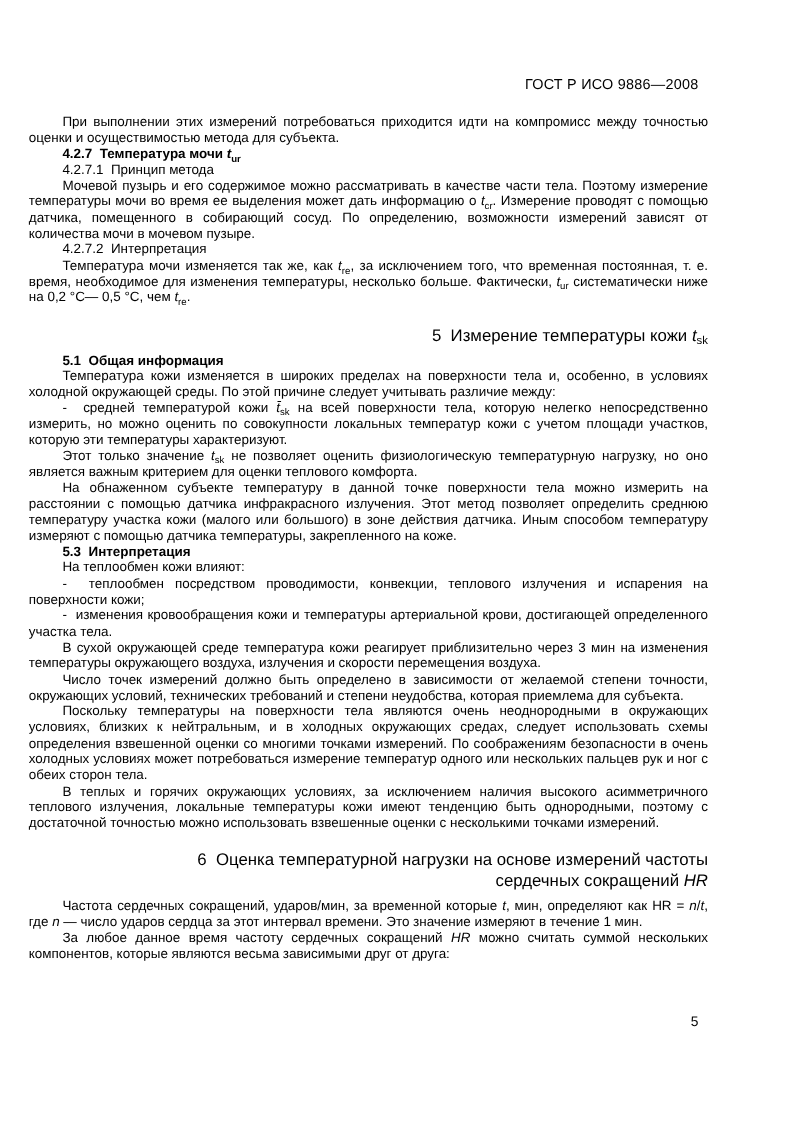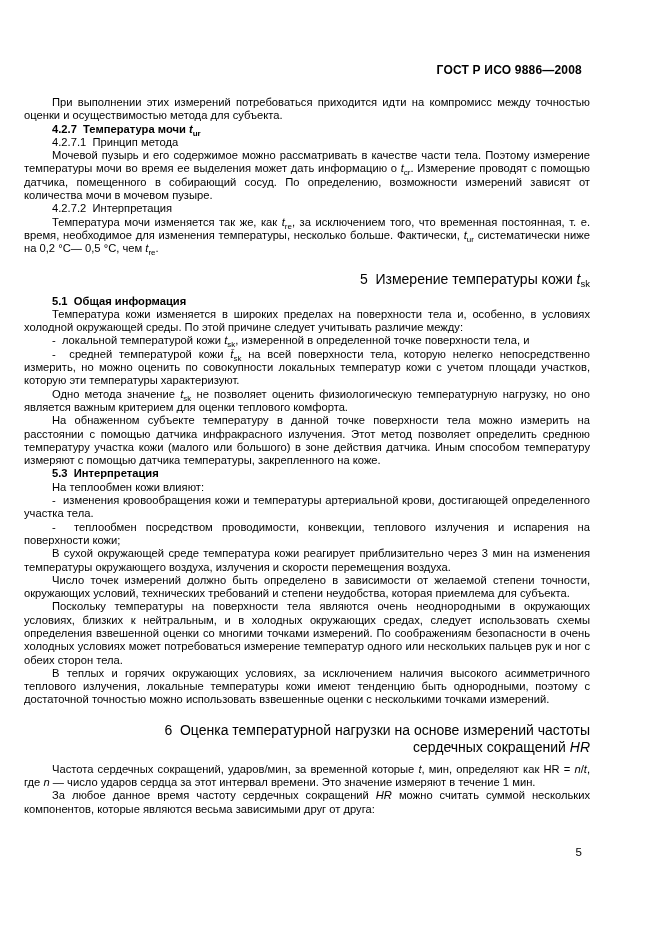--- a/index.html
+++ b/index.html
@@ -10,21 +10,21 @@
     background: #ffffff;
     color: #000000;
     font-family: "Liberation Sans", sans-serif;
     overflow: hidden;
   }
   .doc-header {
     position: absolute;
     top: 63px;
     right: 79px;
     font-size: 12px;
-    font-weight: bold;
+    font-weight: normal;
     letter-spacing: 0.2px;
     white-space: nowrap;
   }
   .content {
     position: absolute;
     left: 24px;
     top: 96px;
     width: 566px;
     font-size: 11.2px;
     line-height: 13.3px;
@@ -68,28 +68,27 @@
   <div class="content">
       <div class="block-p"><span>При выполнении этих измерений потребоваться приходится идти на компромисс между точностью оценки и осуществимостью метода для субъекта.</span></div>
       <div class="block-h4"><span>4.2.7&nbsp; Температура мочи </span><span class="run-i">t</span><span class="run-sub">ur</span></div>
       <div class="block-p"><span>4.2.7.1&nbsp; Принцип метода</span></div>
       <div class="block-p"><span>Мочевой пузырь и его содержимое можно рассматривать в качестве части тела. Поэтому измерение температуры мочи во время ее выделения может дать информацию о </span><span class="run-i">t</span><span class="run-sub">cr</span><span>. Измерение проводят с помощью датчика, помещенного в собирающий сосуд. По определению, возможности измерений зависят от количества мочи в мочевом пузыре.</span></div>
       <div class="block-p"><span>4.2.7.2&nbsp; Интерпретация</span></div>
       <div class="block-p"><span>Температура мочи изменяется так же, как </span><span class="run-i">t</span><span class="run-sub">re</span><span>, за исключением того, что временная постоянная, т. е. время, необходимое для изменения температуры, несколько больше. Фактически, </span><span class="run-i">t</span><span class="run-sub">ur</span><span> систематически ниже на 0,2 °С— 0,5 °С, чем </span><span class="run-i">t</span><span class="run-sub">re</span><span>.</span></div>
       <div class="block-h2"><span>5&nbsp; Измерение температуры кожи </span><span class="run-i">t</span><span class="run-sub">sk</span></div>
       <div class="block-h4"><span>5.1&nbsp; Общая информация</span></div>
       <div class="block-p"><span>Температура кожи изменяется в широких пределах на поверхности тела и, особенно, в условиях холодной окружающей среды. По этой причине следует учитывать различие между:</span></div>
-      <div class="block-p"><span>-&nbsp; локальной температурой кожи </span><span class="run-i">t</span><span class="run-sub">sk</span><span>, измеренной в определенной точке поверхности тела, и</span></div>
       <div class="block-p"><span>-&nbsp; средней температурой кожи </span><span class="run-i">t̄</span><span class="run-sub">sk</span><span> на всей поверхности тела, которую нелегко непосредственно измерить, но можно оценить по совокупности локальных температур кожи с учетом площади участков, которую эти температуры характеризуют.</span></div>
-      <div class="block-p"><span>Одно метода значение </span><span class="run-i">t</span><span class="run-sub">sk</span><span> не позволяет оценить физиологическую температурную нагрузку, но оно является важным критерием для оценки теплового комфорта.</span></div>
+      <div class="block-p"><span>Этот только значение </span><span class="run-i">t</span><span class="run-sub">sk</span><span> не позволяет оценить физиологическую температурную нагрузку, но оно является важным критерием для оценки теплового комфорта.</span></div>
       <div class="block-p"><span>На обнаженном субъекте температуру в данной точке поверхности тела можно измерить на расстоянии с помощью датчика инфракрасного излучения. Этот метод позволяет определить среднюю температуру участка кожи (малого или большого) в зоне действия датчика. Иным способом температуру измеряют с помощью датчика температуры, закрепленного на коже.</span></div>
       <div class="block-h4"><span>5.3&nbsp; Интерпретация</span></div>
       <div class="block-p"><span>На теплообмен кожи влияют:</span></div>
+      <div class="block-p"><span>-&nbsp; теплообмен посредством проводимости, конвекции, теплового излучения и испарения на поверхности кожи;</span></div>
       <div class="block-p"><span>-&nbsp; изменения кровообращения кожи и температуры артериальной крови, достигающей определенного участка тела.</span></div>
-      <div class="block-p"><span>-&nbsp; теплообмен посредством проводимости, конвекции, теплового излучения и испарения на поверхности кожи;</span></div>
       <div class="block-p"><span>В сухой окружающей среде температура кожи реагирует приблизительно через 3 мин на изменения температуры окружающего воздуха, излучения и скорости перемещения воздуха.</span></div>
       <div class="block-p"><span>Число точек измерений должно быть определено в зависимости от желаемой степени точности, окружающих условий, технических требований и степени неудобства, которая приемлема для субъекта.</span></div>
       <div class="block-p"><span>Поскольку температуры на поверхности тела являются очень неоднородными в окружающих условиях, близких к нейтральным, и в холодных окружающих средах, следует использовать схемы определения взвешенной оценки со многими точками измерений. По соображениям безопасности в очень холодных условиях может потребоваться измерение температур одного или нескольких пальцев рук и ног с обеих сторон тела.</span></div>
       <div class="block-p"><span>В теплых и горячих окружающих условиях, за исключением наличия высокого асимметричного теплового излучения, локальные температуры кожи имеют тенденцию быть однородными, поэтому с достаточной точностью можно использовать взвешенные оценки с несколькими точками измерений.</span></div>
       <div class="block-h2"><span>6&nbsp; Оценка температурной нагрузки на основе измерений частоты</span><br><span>сердечных сокращений </span><span class="run-i">HR</span></div>
       <div class="block-p"><span>Частота сердечных сокращений, ударов/мин, за временной которые </span><span class="run-i">t</span><span>, мин, определяют как HR = </span><span class="run-i">n</span><span>/</span><span class="run-i">t</span><span>, где </span><span class="run-i">n</span><span> — число ударов сердца за этот интервал времени. Это значение измеряют в течение 1 мин.</span></div>
       <div class="block-p"><span>За любое данное время частоту сердечных сокращений </span><span class="run-i">HR</span><span> можно считать суммой нескольких компонентов, которые являются весьма зависимыми друг от друга:</span></div>
     </div>
 
   <div class="page-number">5</div>

